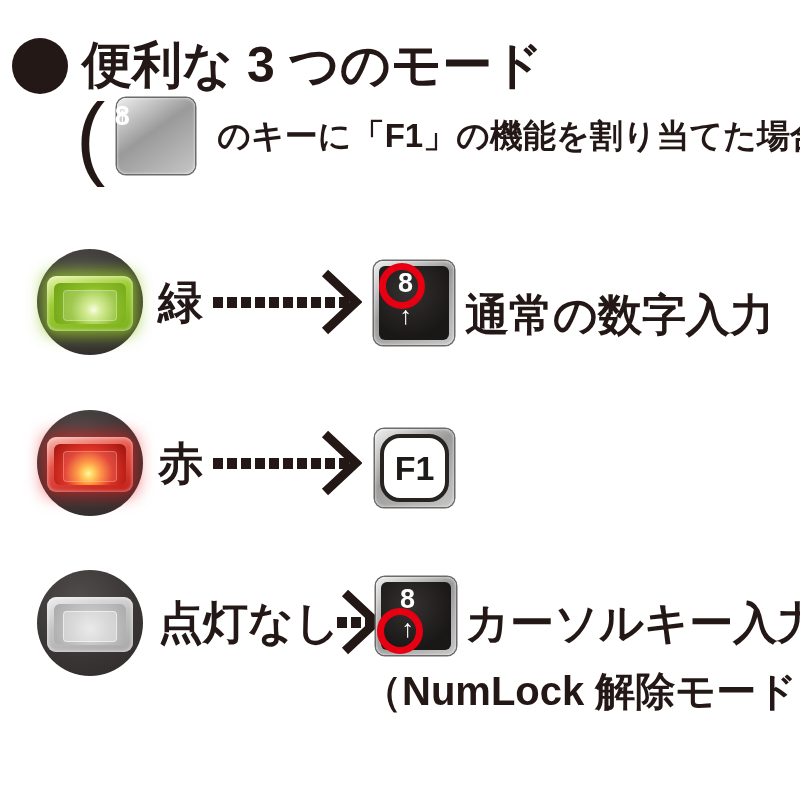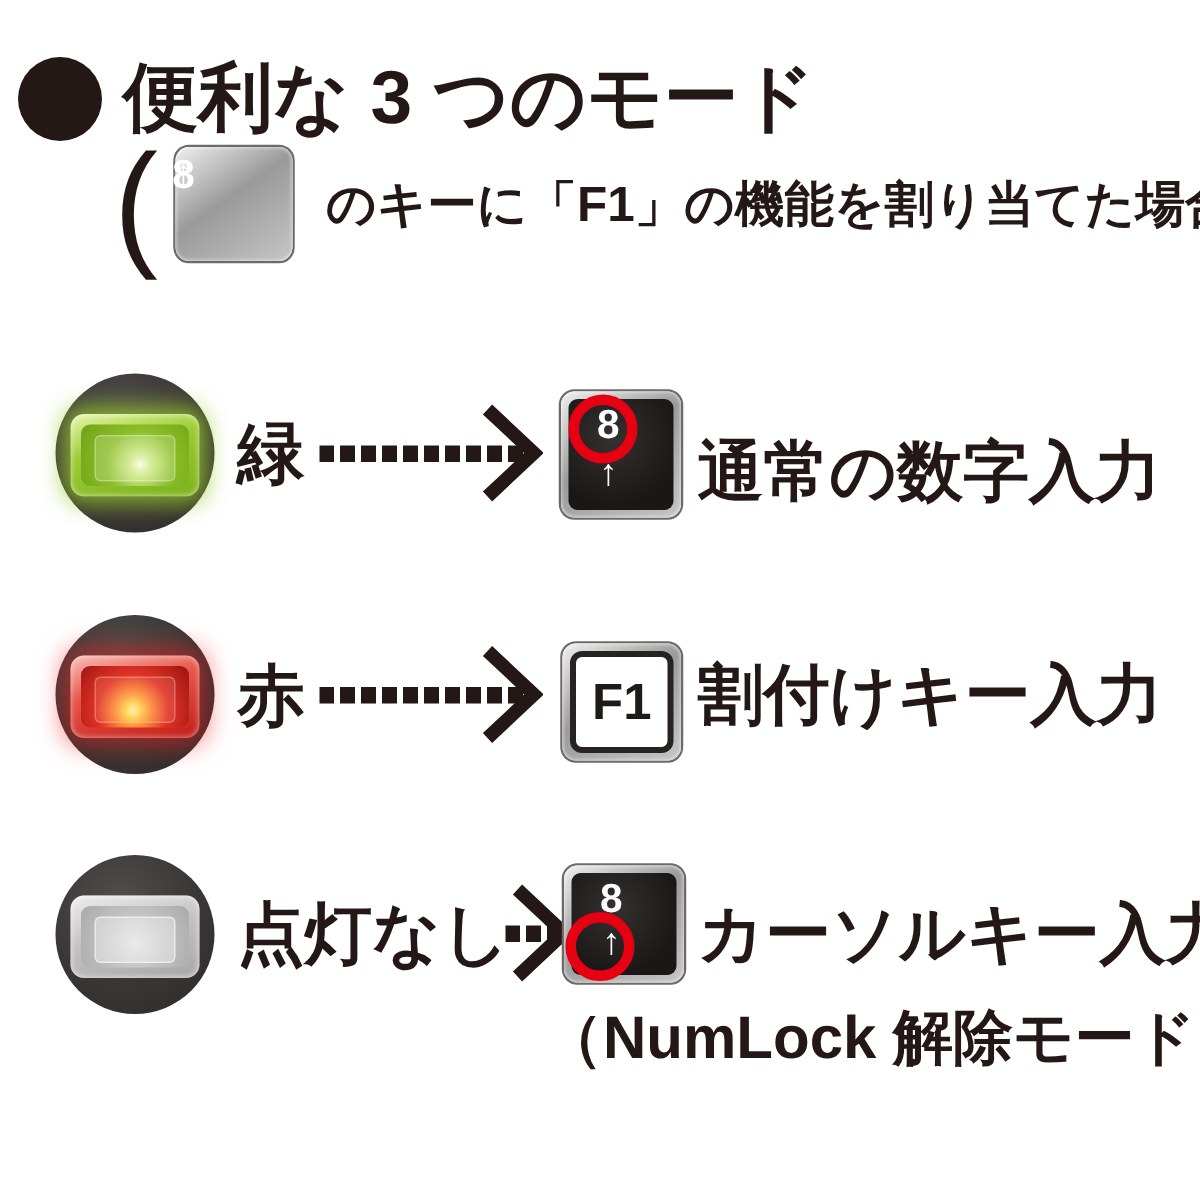--- a/index.html
+++ b/index.html
@@ -26,21 +26,21 @@
           background:radial-gradient(circle at 42% 35%, #343130 0%, #1a1817 72%);}
   .kglyph{position:absolute;color:#ffffff;font-weight:700;transform:translateX(-50%);line-height:1;}
   .k8{left:38%;top:6%;font-size:27px;}
   .karr{left:38%;top:50%;font-size:25px;}
   .key-sub{width:78px;height:76px;margin:0 12px;flex:0 0 auto;}
   .key-row1{position:absolute;left:374px;top:261px;width:80px;height:84px;}
   .key-row2{position:absolute;left:375px;top:429px;width:79px;height:78px;}
   .key-row3{position:absolute;left:376px;top:577px;width:80px;height:78px;}
 
   
-  .kw-top{width:100%;height:100%;border-radius:8px;background:#ffffff;border:4px solid #262320;
+  .kw-top{width:100%;height:100%;border-radius:20px;background:#ffffff;border:4px solid #262320;
           box-sizing:border-box;display:flex;align-items:center;justify-content:center;
           font-size:34px;font-weight:700;color:#1d1a18;}
 
   
   .ring{position:absolute;width:32px;height:32px;border-radius:50%;
         border:7px solid var(--accent-red,#e60012);}
   .ring-top{left:5px;top:2px;}
   .ring-bottom{left:1px;top:31px;}
 
   
@@ -141,21 +141,20 @@
   <div class="rowlabel label-row2">赤</div>
   <div class="dots dots-row2"></div>
   <svg class="chev chev-row2" width="42" height="66" viewBox="0 0 42 66">
     <polyline points="5,4 36,33 5,62" fill="none" stroke="#231815" stroke-width="9"></polyline>
   </svg>
   <div class="keycap key-row2">
     <div class="kw-top">
       <span>F1</span>
     </div>
   </div>
-  <div class="desc desc-row2">割付けキー入力</div>
 
   <div class="led led-row3">
     <div class="led-mod off">
       <div class="led-inner"></div>
       <div class="led-chip"></div>
     </div>
   </div>
   <div class="rowlabel label-row3">点灯なし</div>
   <div class="dots dots-row3"></div>
   <svg class="chev chev-row3" width="42" height="66" viewBox="0 0 42 66">

